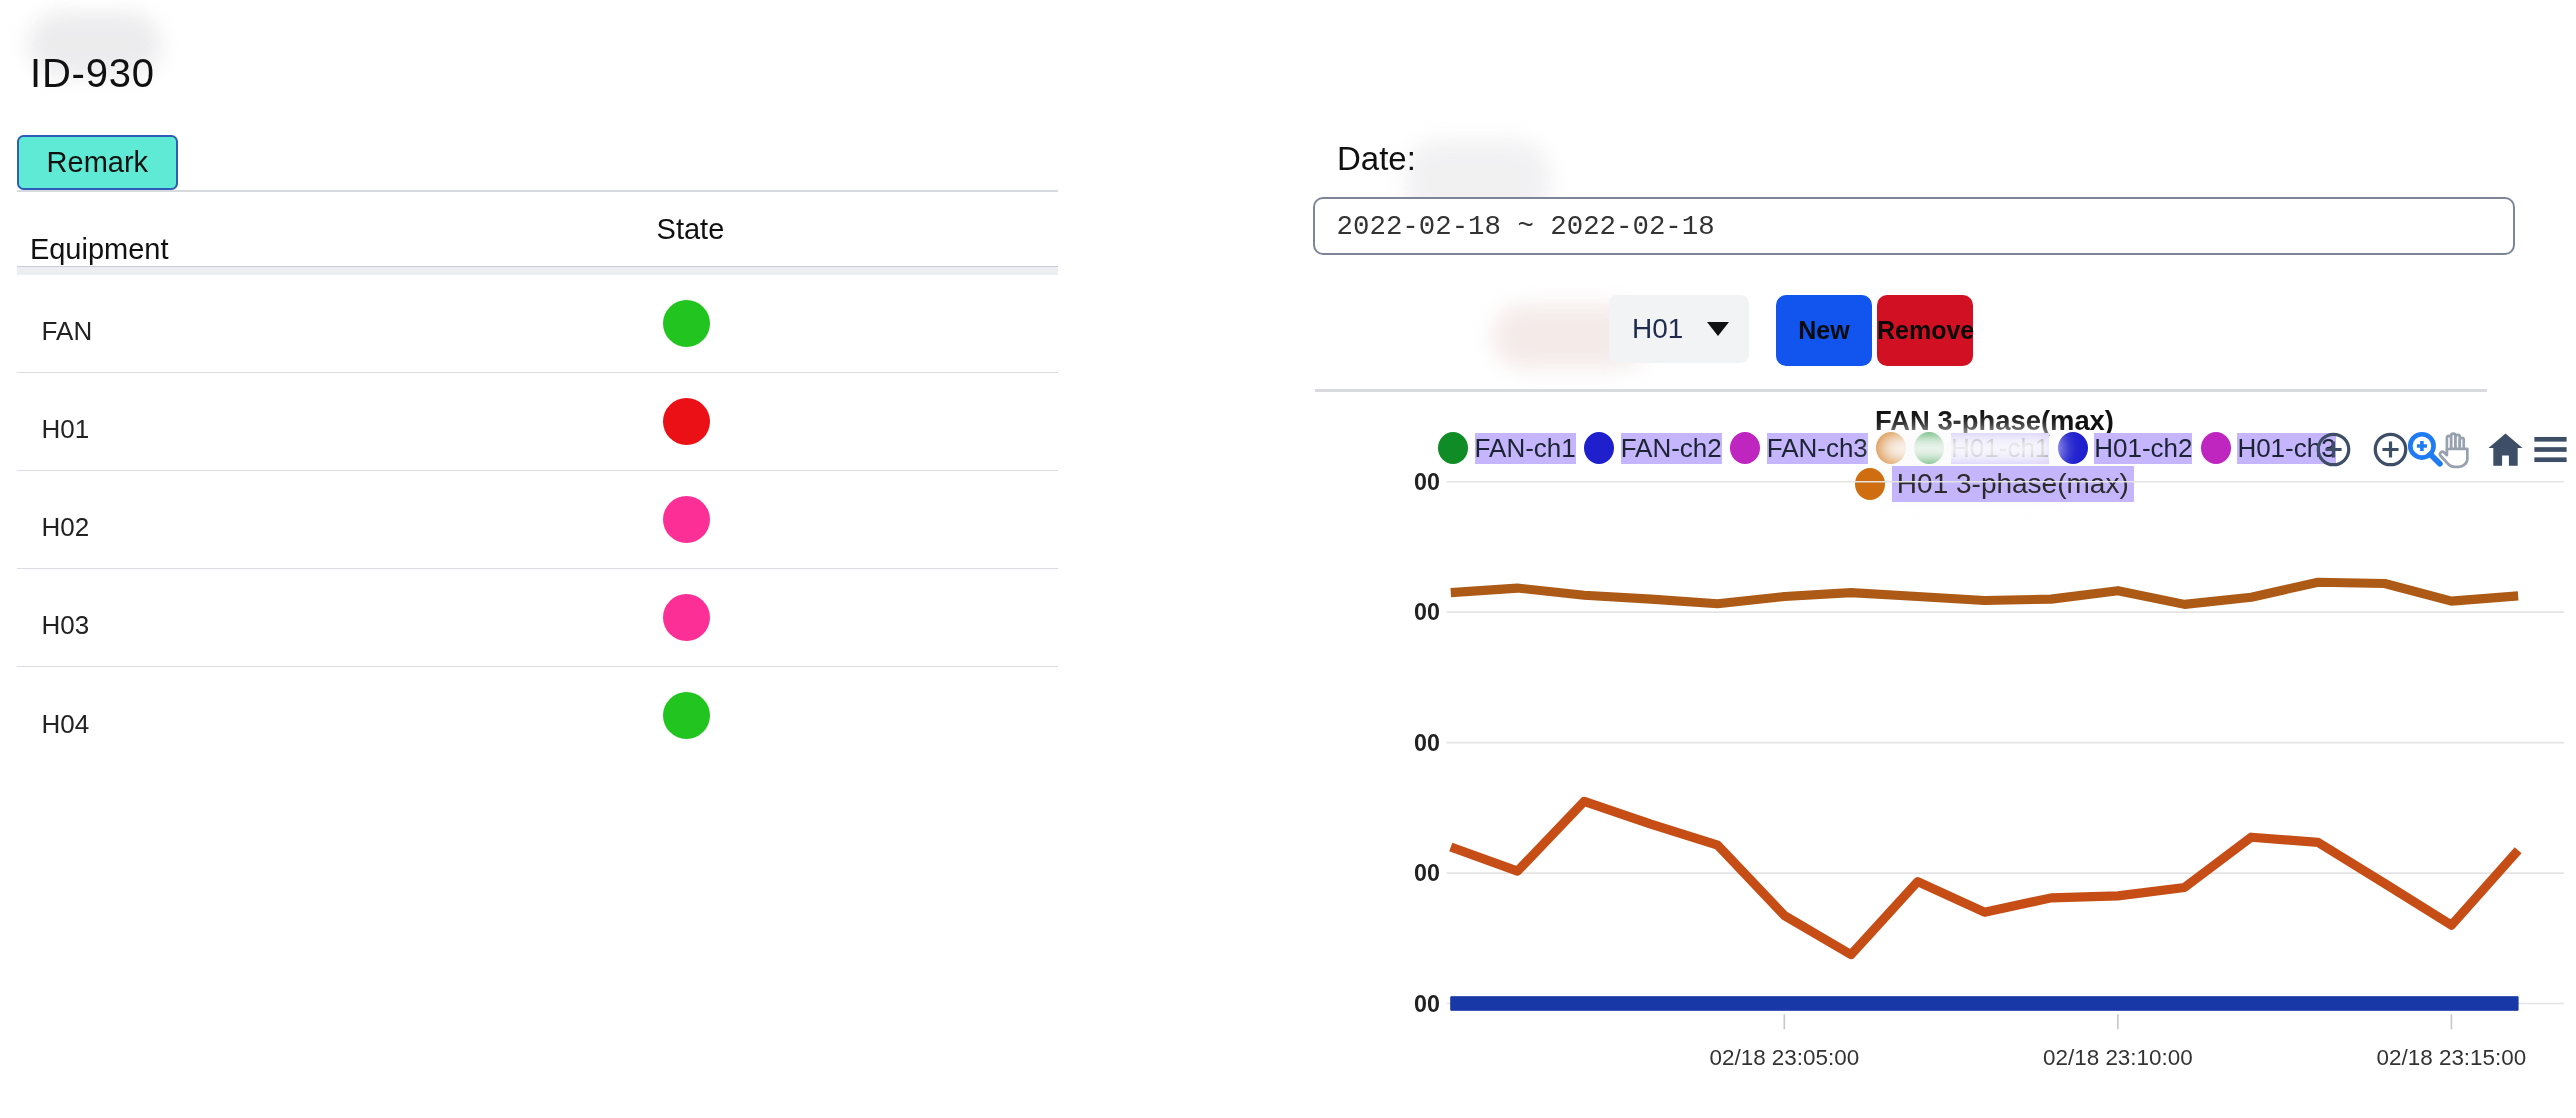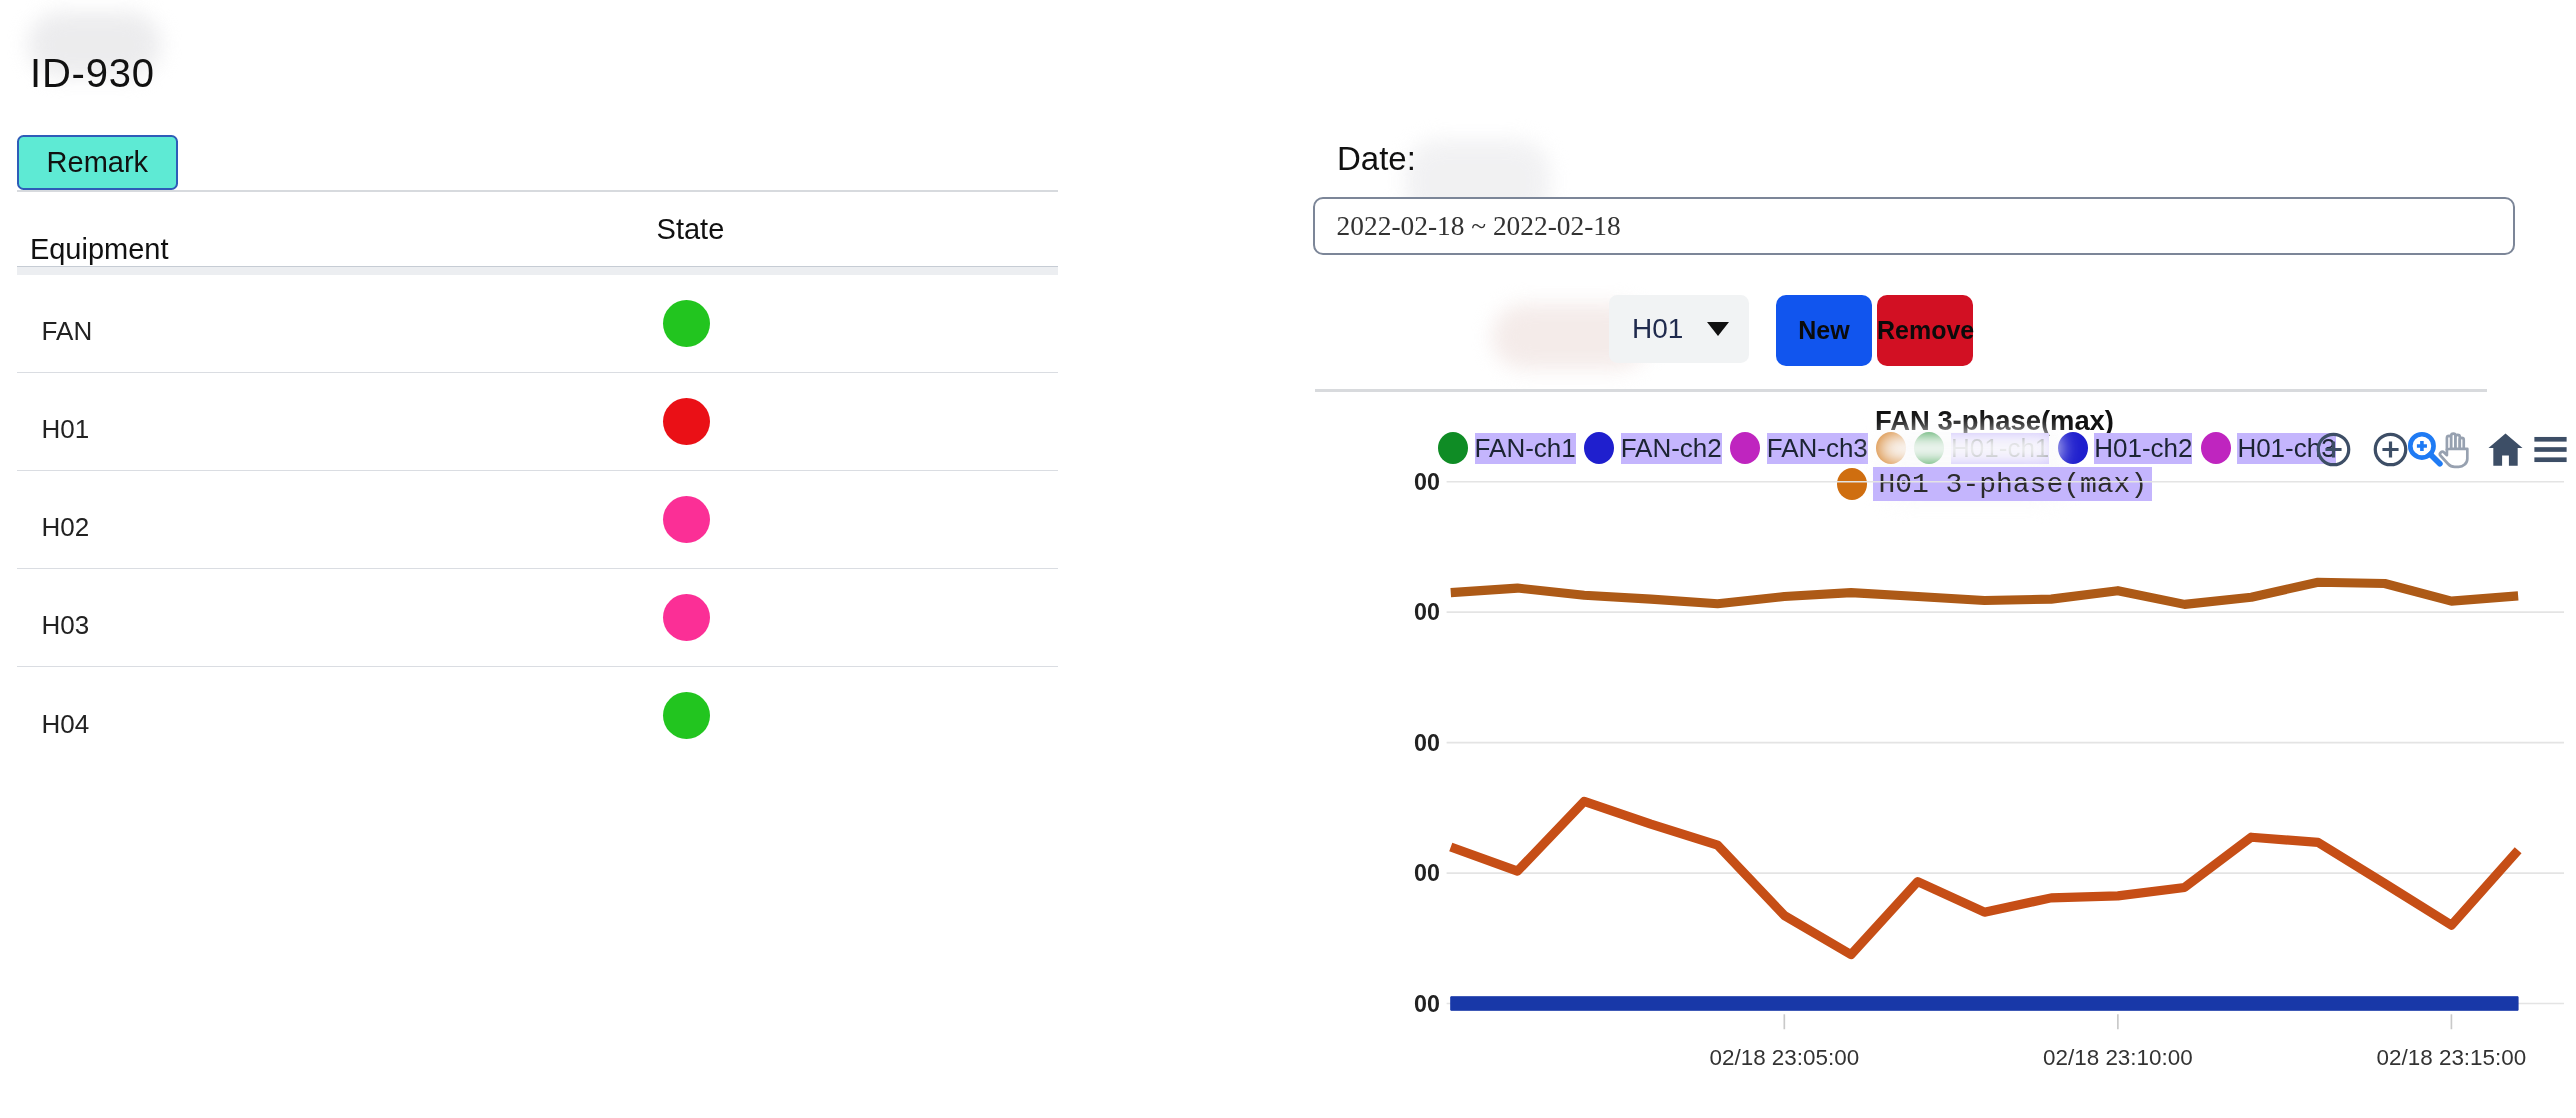--- a/index.html
+++ b/index.html
@@ -24,21 +24,21 @@
   .eq-row { display:flex; height:98px; align-items:center; font-size:26px; color:#222;
     border-bottom:1.7px solid #dadde2; }
   .eq-row:last-child { border-bottom:none; }
   .eq-row .c1 { padding-left:25px; width:628px;margin-top:17px; }
   .state-dot { width:47px; height:47px; border-radius:50%; margin-left:18.3px; }
 
   
   .date-label { position:absolute; left:1337px; top:140px; font-size:33px; color:#111; }
   .date-input { position:absolute; left:1313px; top:197px; width:1202px; height:58px;
     border:2.5px solid #7c8698; border-radius:10px; font-size:27.4px; color:#333;
-    padding-left:21.6px; background:#fff; font-family:Liberation Serif, serif; }
+    padding-left:21.6px; background:#fff; font-family:Liberation Mono, monospace; }
   .eq-select { position:absolute; left:1609px; top:295px; width:140px; height:68px;
     background:#f1f3f4; border-radius:8.3px; display:flex; align-items:center;
     justify-content:space-between; padding:0 20px 0 23px; cursor:pointer; }
   .eq-select .val { font-size:28px; color:#1f2a4d; }
   .caret { width:0; height:0; border-left:11.6px solid transparent;
     border-right:11.6px solid transparent; border-top:14px solid #111; }
   .btn { position:absolute; top:295px; height:71px; border:none; border-radius:10px;
     font-size:25px; font-weight:bold; color:#0b0b0b; cursor:pointer;
     font-family:"Liberation Sans", sans-serif; }
   .btn-new { left:1776px; width:96px; background:#1155ee; }
@@ -46,21 +46,21 @@
 
   .chart-divider { position:absolute; left:1315px; top:389px; width:1172px; height:2.5px;
     background:#d8dadd; }
 
   
   .chart-title { position:absolute; left:1413px; top:405px; width:1163px;
     text-align:center; font-size:27.4px; font-weight:bold; color:#111; }
   .legend-row1 { position:absolute; left:1438px; top:429px; width:1138px; height:38px;
     display:flex; align-items:center; gap:8.3px; }
   .legend-row2 { position:absolute; left:1413px; top:464px; width:1163px; height:40px;
-    display:flex; align-items:center; justify-content:center;font-family:Liberation Mono, monospace; }
+    display:flex; align-items:center; justify-content:center; }
   .legend-item { display:flex; align-items:center; gap:6.6px; cursor:pointer; }
   .legend-dot { width:30px; height:32px; border-radius:50%; flex:0 0 auto; }
   .legend-label { font-size:26px; color:#1c2433; white-space:nowrap; background:#c4b5fd; }
   .legend-row2 .legend-label { font-size:28px; color:#2b2b2b; padding:1.7px 5px; }
   .legend-blur { width:185px; height:33px; }
 
   .chart-svg { position:absolute; left:1413px; top:461px; width:1163px; height:648px; }
 
   
   .mode-icon { position:absolute; top:428px; width:43px; height:43px; cursor:pointer; }

